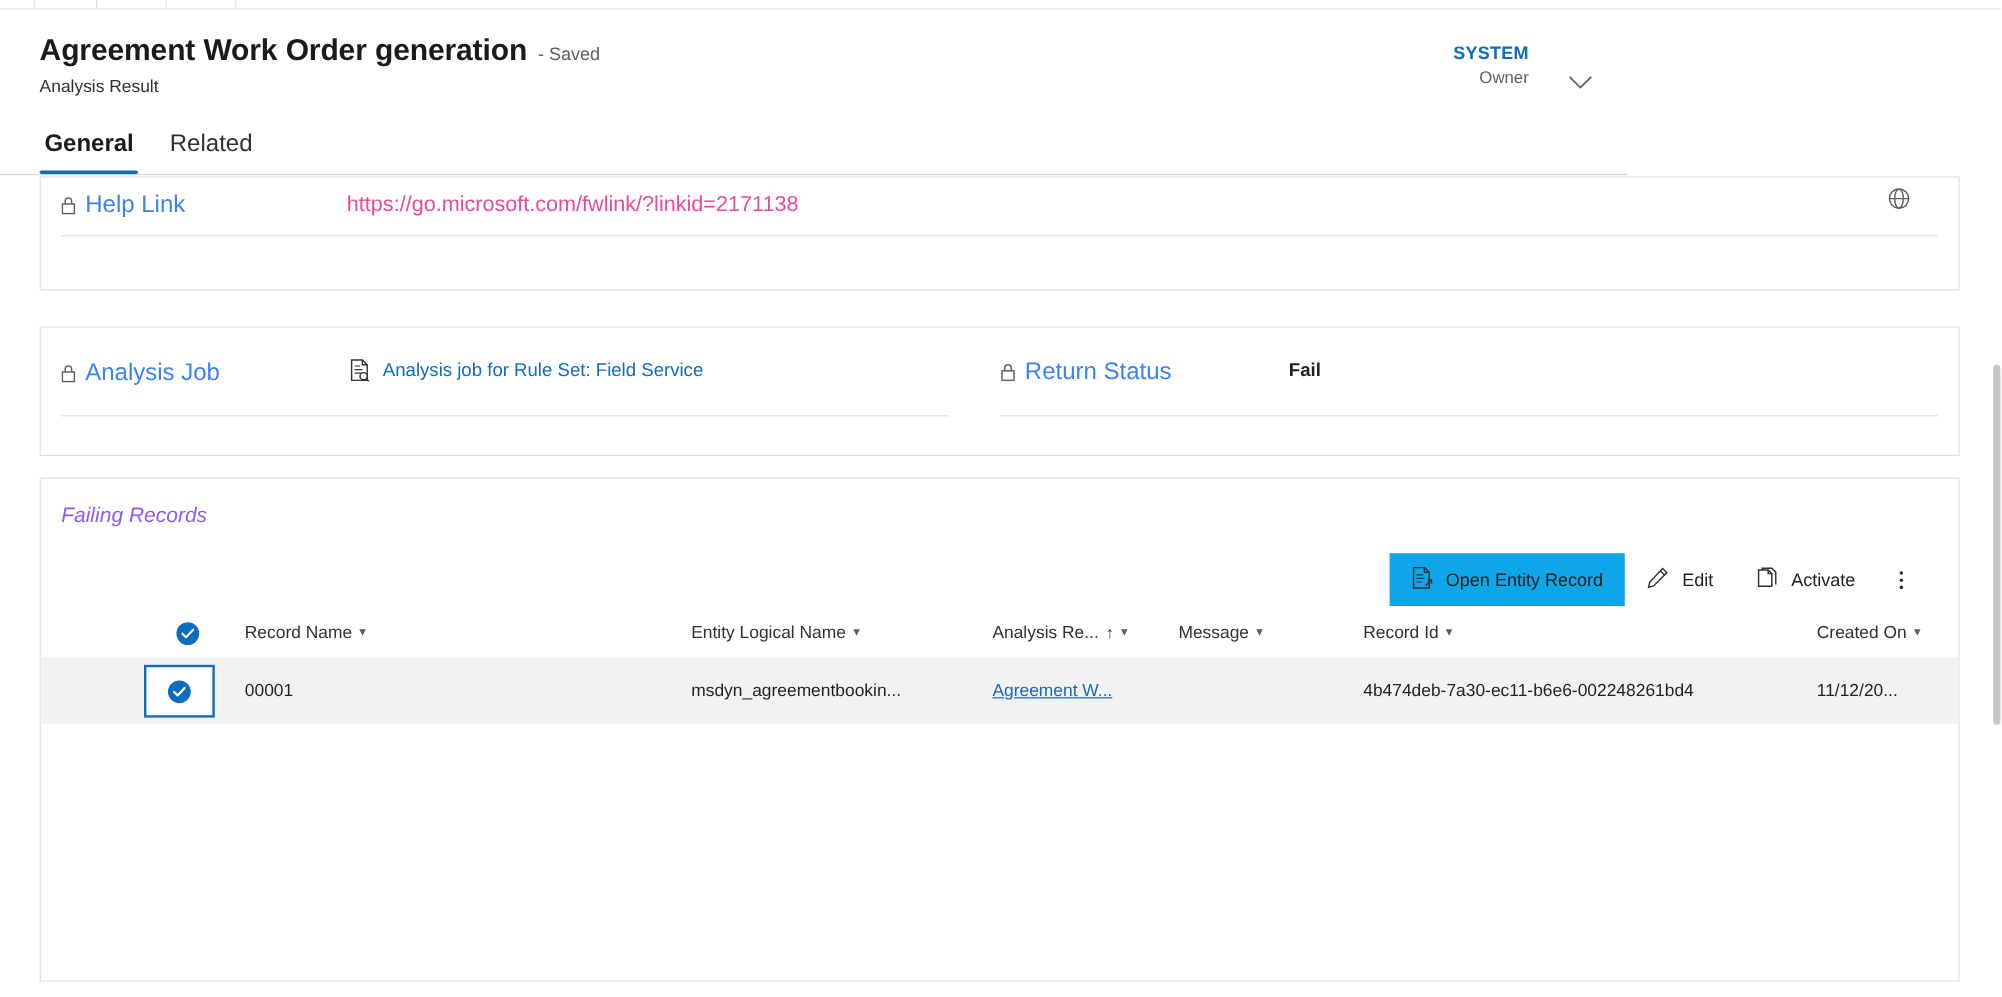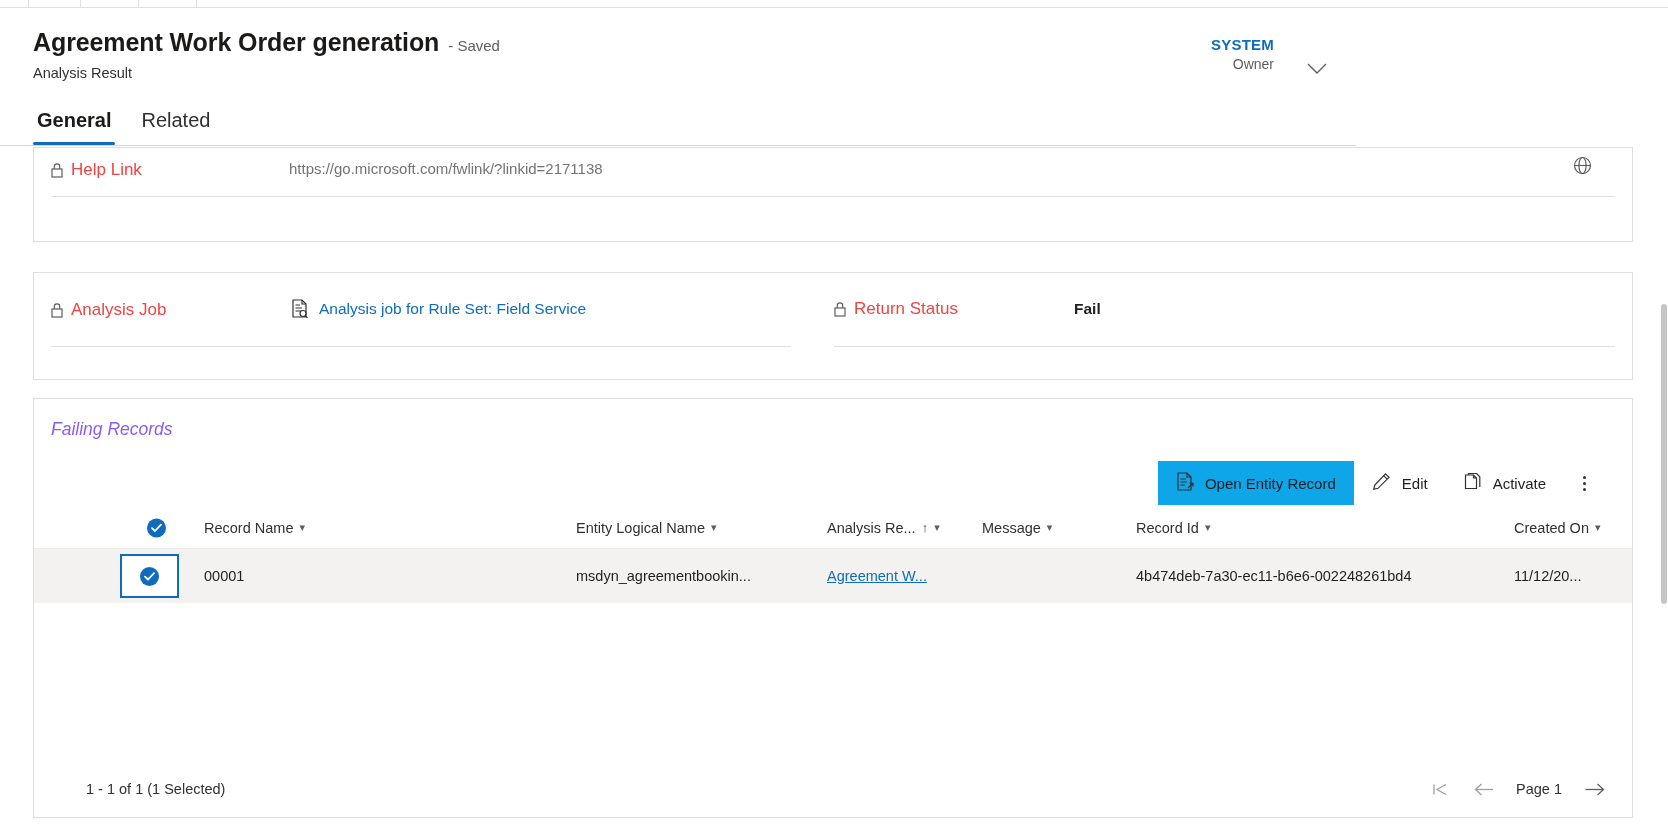--- a/index.html
+++ b/index.html
@@ -74,23 +74,23 @@
   .card {
     position: absolute; left: 33px; width: 1600px;
     background: #ffffff; border: 1px solid #e1dfdd;
   }
 
   
   .card-help { top: 1px; height: 95px; }
   .field-row { position: relative; height: 100%; }
   .field-label {
     position: absolute; display: flex; align-items: center; gap: 8px;
-    font-size: 17px; color: #ef4444;
-  }
-  .field-value { position: absolute; font-size: 15px; color: #737373; }
+    font-size: 20px; color: #3b82f6;
+  }
+  .field-value { position: absolute; font-size: 18px; color: #ec4899; }
   .field-underline {
     position: absolute; height: 1px; background: #e1dfdd;
   }
 
   
   .card-job { top: 126px; height: 108px; }
   .link-blue {
     color: #0f6cbd; font-size: 15.5px; text-decoration: none; cursor: pointer;
   }
   .value-strong { font-size: 15.5px; color: #201f1e; font-weight: 600; }
@@ -394,44 +394,19 @@
       <div class="col col-cell" style="left:170px;">00001</div>
       <div class="col col-cell" style="left:542px;">msdyn_agreementbookin...</div>
       <div class="col" style="left:793px;">
         <span class="cell-link">Agreement W...</span>
       </div>
       <div class="col col-cell" style="left:948px;"></div>
       <div class="col col-cell" style="left:1102px;">4b474deb-7a30-ec11-b6e6-002248261bd4</div>
       <div class="col col-cell" style="left:1480px;">11/12/20...</div>
     </div>
 
-    <div class="grid-footer">
-      <div class="footer-count">1 - 1 of 1 (1 Selected)</div>
-
-      <div class="pager">
-        <div class="pager-btn">
-          <svg width="17" height="15" viewBox="0 0 17 15">
-            <line x1="2" y1="2.5" x2="2" y2="12.5" stroke="#a19f9d" stroke-width="1.3"></line>
-            <path d="M14 2.5 L5 7.5 L14 12.5" fill="none" stroke="#a19f9d" stroke-width="1.3"></path>
-          </svg>
-        </div>
-        <div class="pager-btn">
-          <svg width="21" height="15" viewBox="0 0 21 15">
-            <line x1="1.5" y1="7.5" x2="19" y2="7.5" stroke="#a19f9d" stroke-width="1.3"></line>
-            <path d="M7.5 2 L1.5 7.5 L7.5 13" fill="none" stroke="#a19f9d" stroke-width="1.3"></path>
-          </svg>
-        </div>
-        <div class="pager-label">Page 1</div>
-        <div class="pager-btn enabled">
-          <svg width="21" height="15" viewBox="0 0 21 15">
-            <line x1="1.5" y1="7.5" x2="19" y2="7.5" stroke="#605e5c" stroke-width="1.3"></line>
-            <path d="M13.5 2 L19.5 7.5 L13.5 13" fill="none" stroke="#605e5c" stroke-width="1.3"></path>
-          </svg>
-        </div>
-      </div>
-    </div>
 
   </div>
 </div>
 
 <div class="scrollbar">
   <div class="scrollthumb"></div>
 </div>
 
 </body></html>

